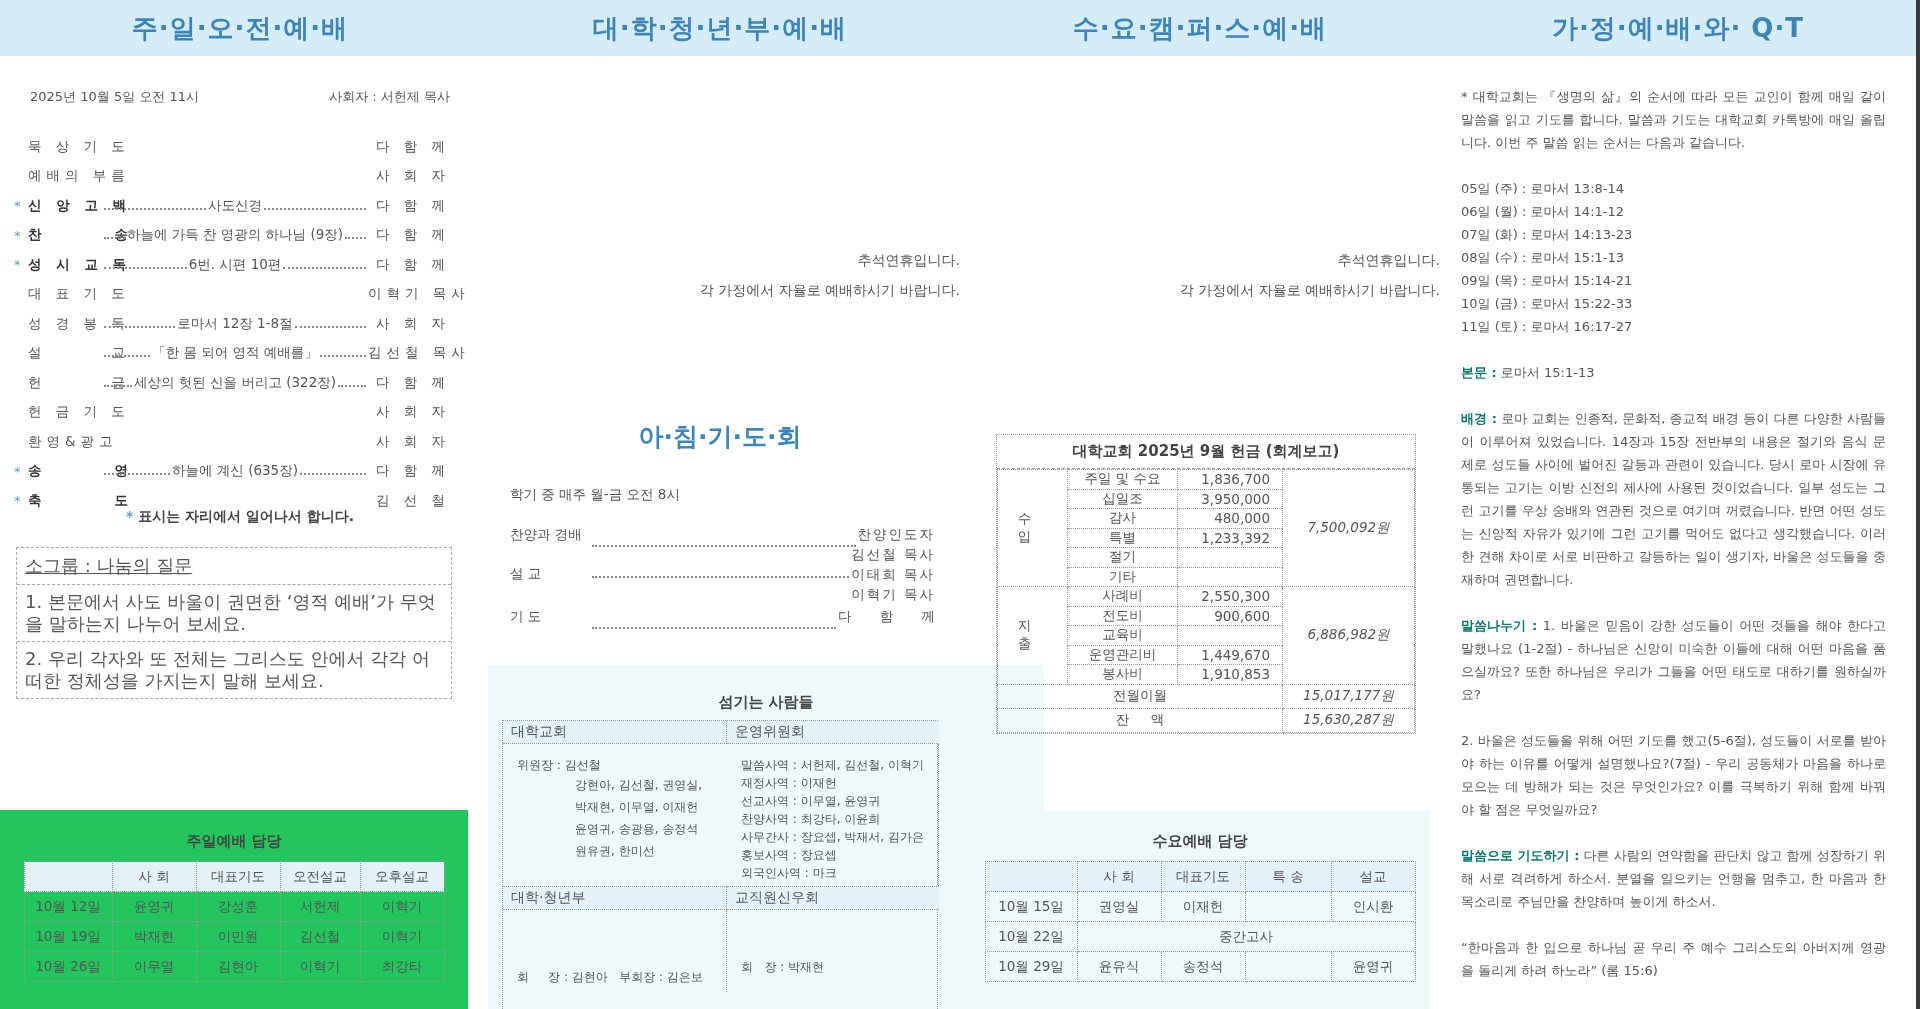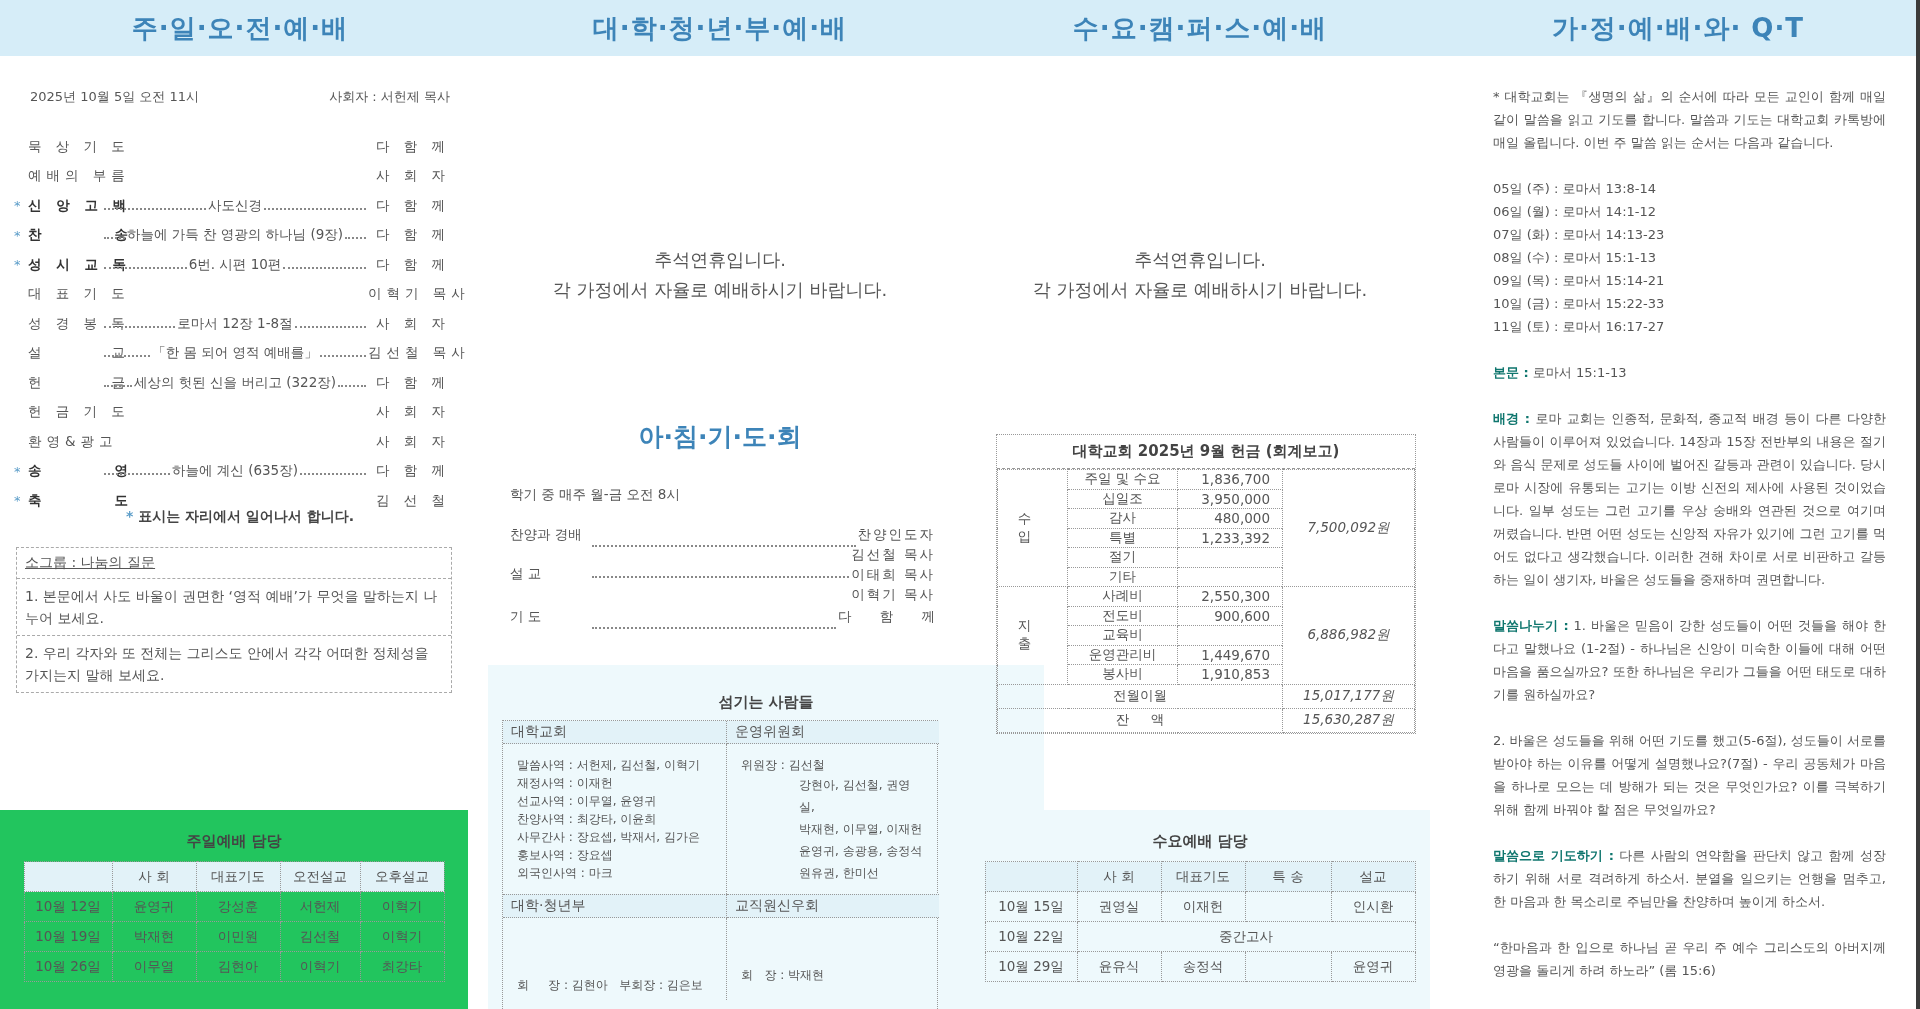--- a/index.html
+++ b/index.html
@@ -20,33 +20,33 @@
   .order-item { display: flex; align-items: center; height: 29.5px; font-size: 13.5px; color: #555; }
   .star { width: 14px; color: #5a9cc8; font-size: 13px; }
   .o-name { width: 74px; letter-spacing: 5px; white-space: nowrap; }
   .o-name.bold { font-weight: bold; color: #333; }
   .o-mid { flex: 1; display: flex; align-items: center; overflow: hidden; white-space: nowrap; }
   .dots { flex: 1; border-bottom: 2px dotted #888; height: 1px; margin: 0 2px; position: relative; top: 3px; min-width: 6px; }
   .o-text { white-space: nowrap; }
   .o-by { width: 82px; text-align: right; letter-spacing: 5px; white-space: nowrap; }
   .stand-note { position: absolute; top: 508px; left: 0; right: 0; text-align: center; font-size: 14px; font-weight: bold; color: #444; }
   .stand-note .star-blue { color: #5a9cc8; }
-  .qbox { position: absolute; left: 16px; top: 547px; width: 436px; border: 1px dashed #aaa; font-size: 14px; color: #555; }
+  .qbox { position: absolute; left: 16px; top: 547px; width: 436px; border: 1px dashed #aaa; font-size: 18px; color: #555; }
   .qbox .qhead { padding: 6px 8px; border-bottom: 1px dashed #aaa; text-decoration: underline; }
   .qbox .qitem { padding: 6px 8px; line-height: 22px; border-bottom: 1px dashed #aaa; }
   .qbox .qitem:last-child { border-bottom: none; }
 
   .duty { position: absolute; left: 0; width: 468px; top: 810px; height: 199px; background: #22c55e; }
   .duty-title { text-align: center; font-size: 15px; font-weight: bold; color: #444; margin-top: 22px; }
   .duty table { margin: 10px auto 0; border-collapse: collapse; font-size: 13.5px; color: #555; }
   .duty td { border: 1px dotted #999; text-align: center; height: 30px; }
   .duty tr.head td { background: #e2f2f8; }
 
   
-  .holiday { position: absolute; left: 0; right: 0; text-align: center; font-size: 18px; color: #555; line-height: 30px; }
+  .holiday { position: absolute; left: 0; right: 0; text-align: right; font-size: 14px; color: #555; line-height: 30px; }
   .sub-title { position: absolute; top: 420px; left: 0; right: 0; text-align: center; font-size: 25px; font-weight: bold; color: #3d84b8; }
   .morning-time { position: absolute; top: 486px; left: 30px; font-size: 13.5px; color: #555; }
   .morning { position: absolute; left: 30px; right: 25px; top: 520px; font-size: 13.5px; color: #555; }
   .m-row { display: flex; align-items: flex-end; }
   .m-name { width: 80px; white-space: nowrap; }
   .m-by { text-align: right; line-height: 20px; letter-spacing: 2px; white-space: nowrap; }
 
   .servers { position: absolute; left: 8px; width: 556px; top: 665px; height: 344px; background: #eef9fc; }
   .servers-title { text-align: center; font-size: 15px; font-weight: bold; color: #444; margin-top: 28px; }
   .servers-grid { position: absolute; left: 14px; top: 55px; width: 436px; border: 1px dotted #999; display: grid; grid-template-columns: 224px 212px; font-size: 12px; color: #555; }
@@ -62,21 +62,21 @@
   .off-table td { border: 1px dotted #999; height: 19.5px; padding: 0 6px; }
   .off-table .cat { text-align: center; width: 70px; letter-spacing: 16px; }
   .off-table .sub { text-align: center; width: 110px; }
   .off-table .num { text-align: right; width: 105px; padding-right: 12px; }
   .off-table .total { text-align: center; font-style: italic; }
   .off-table .span-lbl { text-align: center; }
 
   .wed-duty { position: absolute; left: 10px; width: 460px; top: 810px; height: 199px; background: #eef9fc; }
 
   
-  .qt { position: absolute; left: 53px; right: 34px; top: 85px; font-size: 13px; color: #555; line-height: 23px; text-align: justify; }
+  .qt { position: absolute; left: 21px; right: 34px; top: 85px; font-size: 13px; color: #555; line-height: 23px; text-align: justify; }
   .qt .gap { height: 23px; }
   .qt b { color: #0f766e; }
   .qt .reading { line-height: 23px; }
 </style>
 </head>
 <body>
 
 <div class="panel p1">
   <div class="header">
     <span class="header-title">주·일·오·전·예·배</span>
@@ -274,35 +274,35 @@
       <span class="dots"></span>
       <span class="m-by" style="letter-spacing:12px;margin-right:-12px">다 함 께</span>
     </div>
   </div>
 
   <div class="servers">
     <div class="servers-title">섬기는 사람들</div>
     <div class="servers-grid">
       <div class="sg-head l">대학교회</div>
       <div class="sg-head">운영위원회</div>
+      <div class="sg-body indent" style="padding-top:12px">
+        <div>위원장 : 김선철</div>
+        <div class="ind">강현아, 김선철, 권영실,</div>
+        <div class="ind">박재현, 이무열, 이재헌</div>
+        <div class="ind">윤영귀, 송광용, 송정석</div>
+        <div class="ind">원유권, 한미선</div>
+      </div>
       <div class="sg-body l" style="padding-top:12px;padding-bottom:4px">
         <div>말씀사역 : 서헌제, 김선철, 이혁기</div>
         <div>재정사역 : 이재헌</div>
         <div>선교사역 : 이무열, 윤영귀</div>
         <div>찬양사역 : 최강타, 이윤희</div>
         <div>사무간사 : 장요셉, 박재서, 김가은</div>
         <div>홍보사역 : 장요셉</div>
         <div>외국인사역 : 마크</div>
-      </div>
-      <div class="sg-body indent" style="padding-top:12px">
-        <div>위원장 : 김선철</div>
-        <div class="ind">강현아, 김선철, 권영실,</div>
-        <div class="ind">박재현, 이무열, 이재헌</div>
-        <div class="ind">윤영귀, 송광용, 송정석</div>
-        <div class="ind">원유권, 한미선</div>
       </div>
       <div class="sg-head l" style="border-top:1px dotted #999">대학·청년부</div>
       <div class="sg-head" style="border-top:1px dotted #999">교직원신우회</div>
       <div class="sg-body l" style="padding-top:22px;height:82px;white-space:pre">
         <div>회     장 : 김현아   부회장 : 김은보</div>
         
       </div>
       <div class="sg-body" style="padding-top:12px;white-space:pre">
         <div>회   장 : 박재현</div>
         

